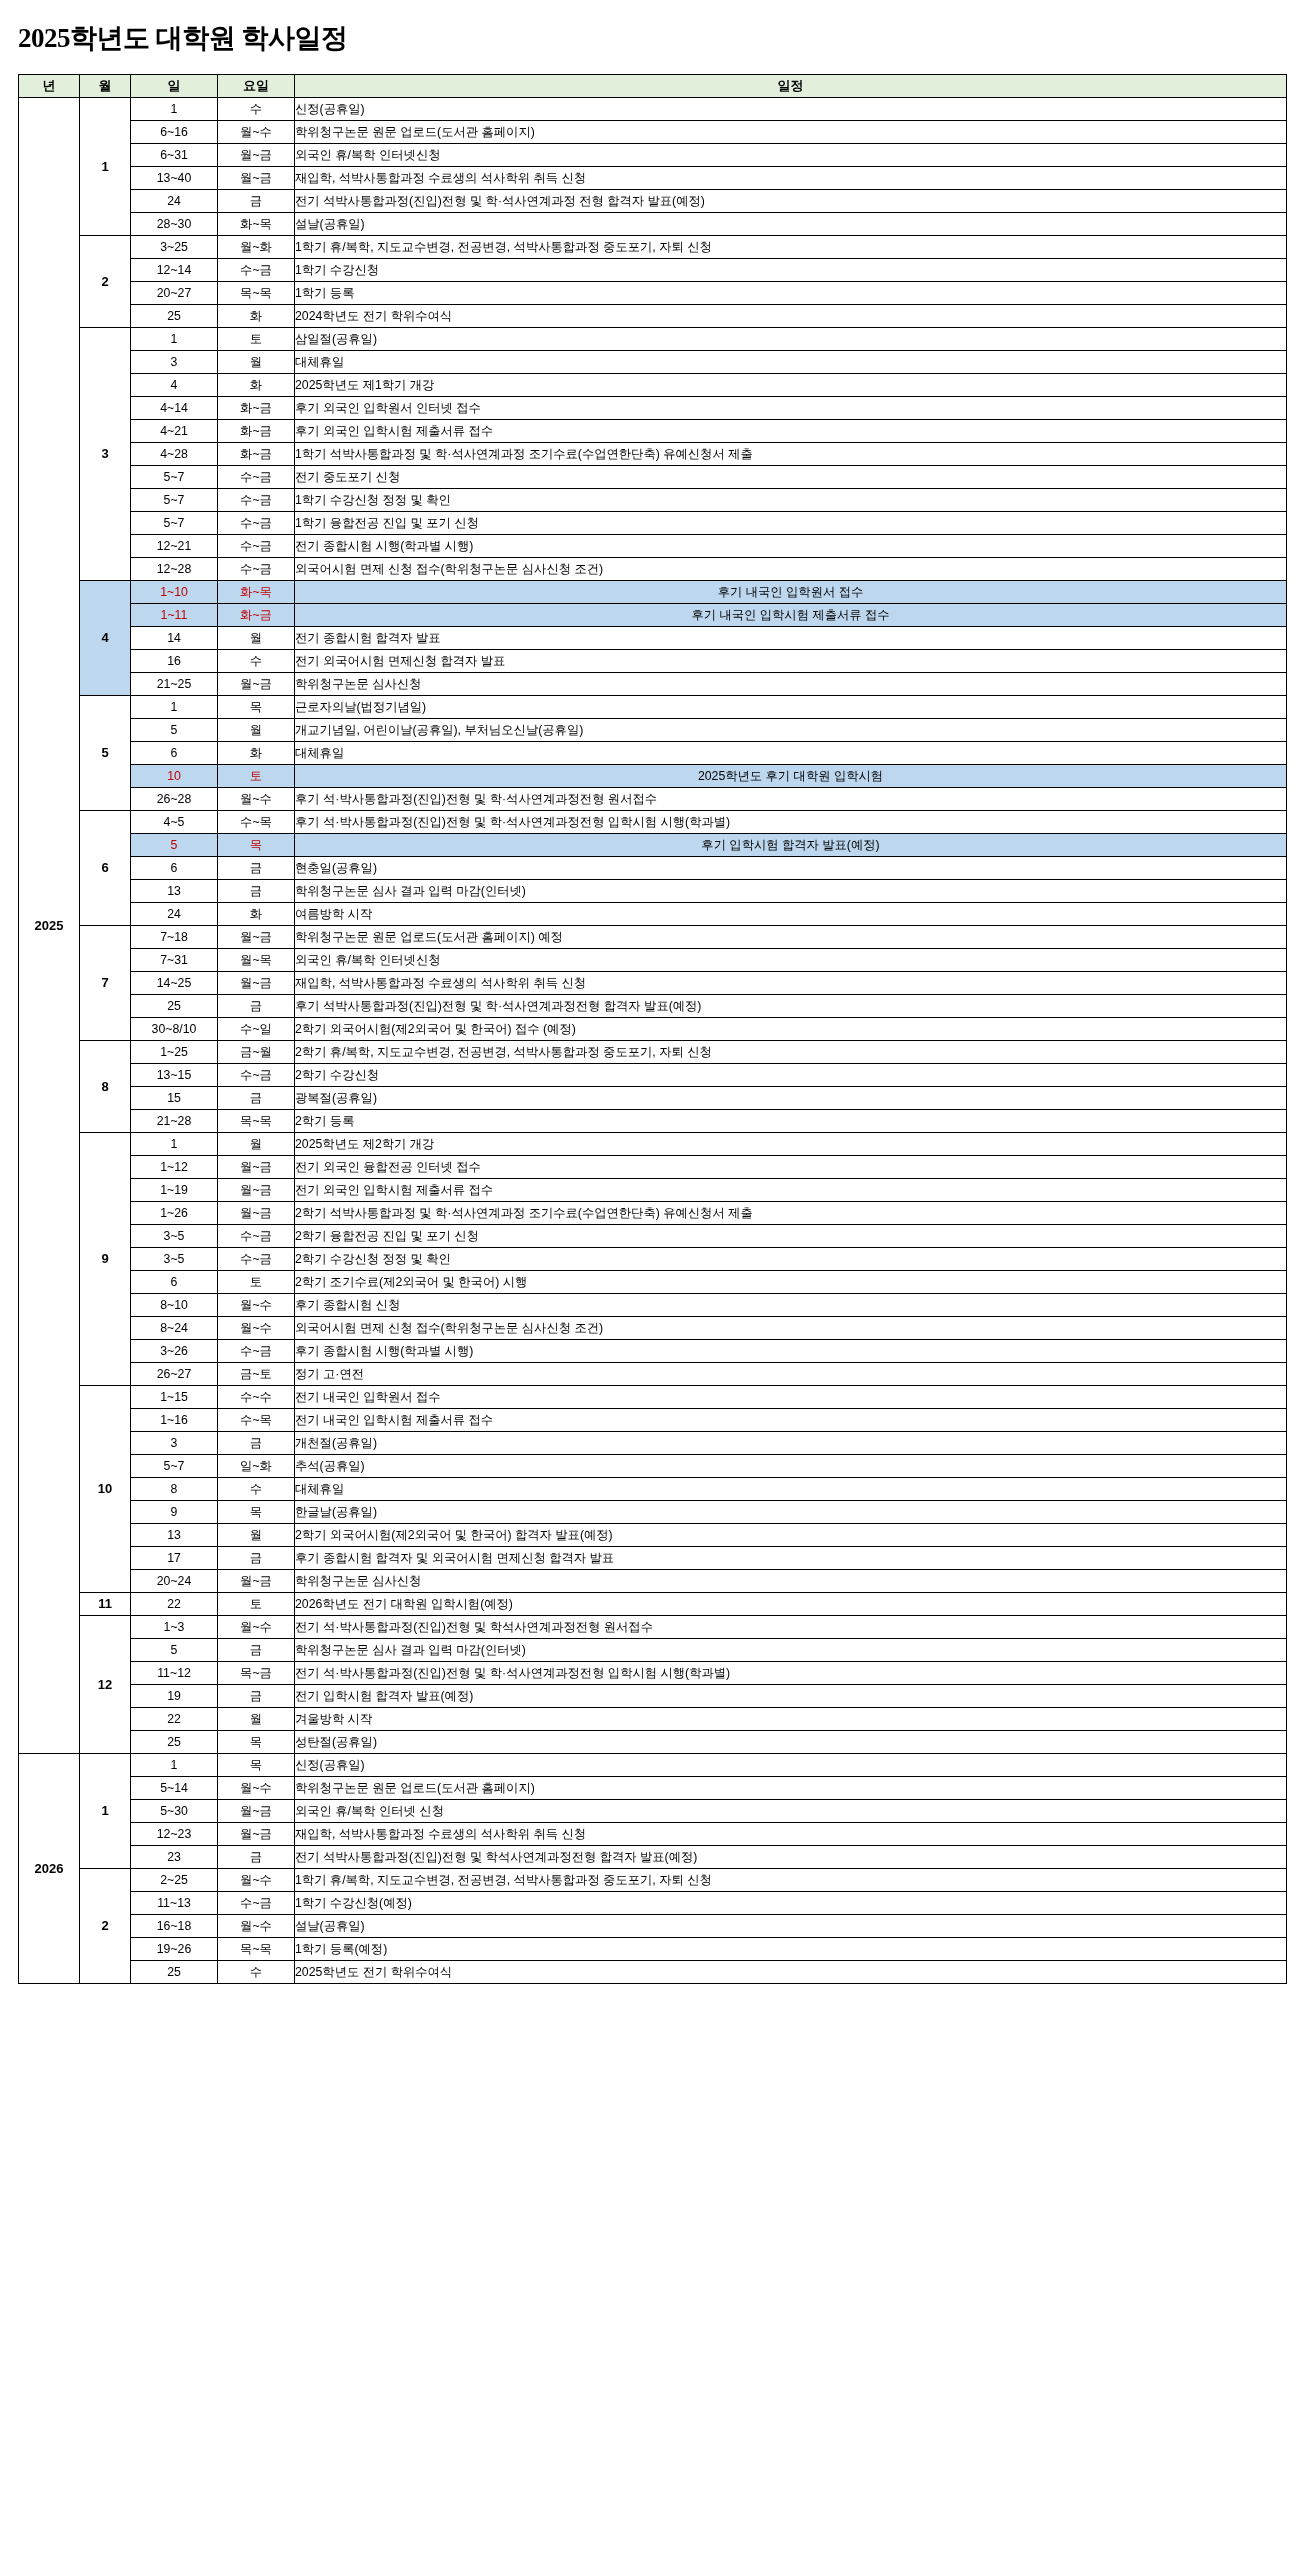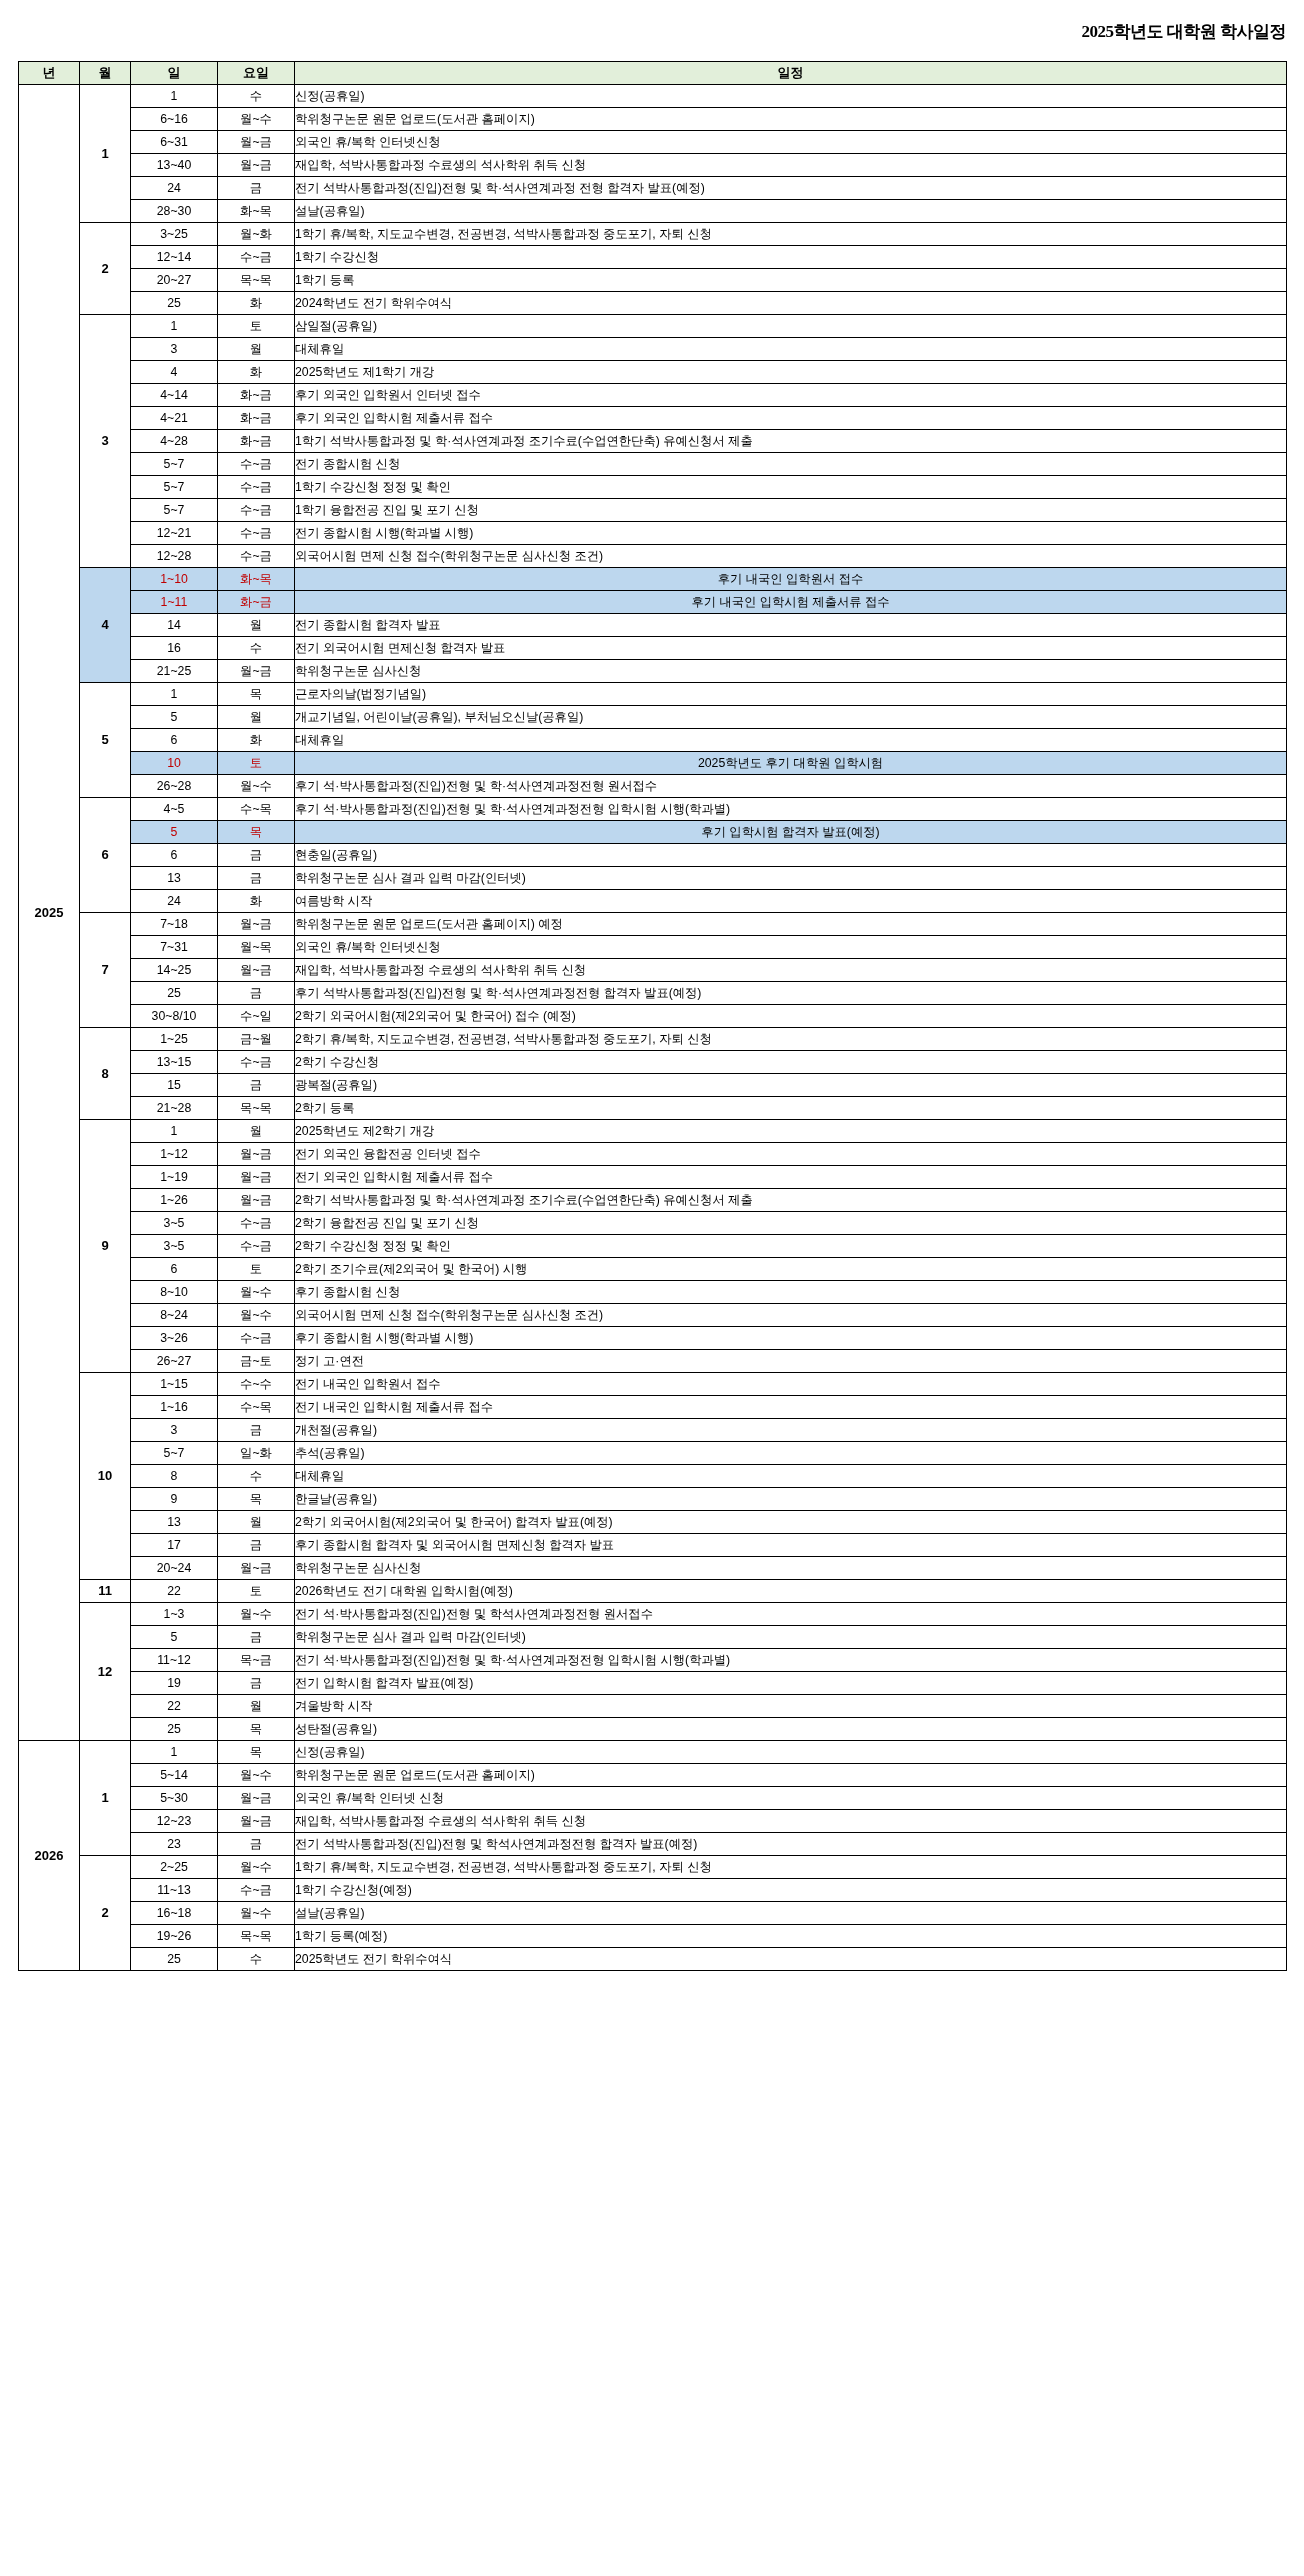--- a/index.html
+++ b/index.html
@@ -11,22 +11,22 @@
     width: 1304px;
     font-family: "Liberation Sans", sans-serif;
     color: #000000;
   }
   .page {
     width: 1304px;
     box-sizing: border-box;
     padding: 14px 18px 24px 18px;
   }
   .doc-title {
-    text-align: right;
-    font-size: 17px;
+    text-align: left;
+    font-size: 27px;
     font-weight: bold;
     letter-spacing: -0.5px;
     margin: 6px 0 18px 0;
     font-family: "Liberation Serif", serif;
   }
   table.cal {
     border-collapse: collapse;
     width: 1269px;
     table-layout: fixed;
     font-size: 12.3px;
@@ -177,21 +177,21 @@
           <td class="event">후기 외국인 입학시험 제출서류 접수</td>
         </tr>
         <tr>
           <td class="day">4~28</td>
           <td class="weekday">화~금</td>
           <td class="event">1학기 석박사통합과정 및 학·석사연계과정 조기수료(수업연한단축) 유예신청서 제출</td>
         </tr>
         <tr>
           <td class="day">5~7</td>
           <td class="weekday">수~금</td>
-          <td class="event">전기 종합시험 신청</td>
+          <td class="event">전기 중도포기 신청</td>
         </tr>
         <tr>
           <td class="day">5~7</td>
           <td class="weekday">수~금</td>
           <td class="event">1학기 수강신청 정정 및 확인</td>
         </tr>
         <tr>
           <td class="day">5~7</td>
           <td class="weekday">수~금</td>
           <td class="event">1학기 융합전공 진입 및 포기 신청</td>

